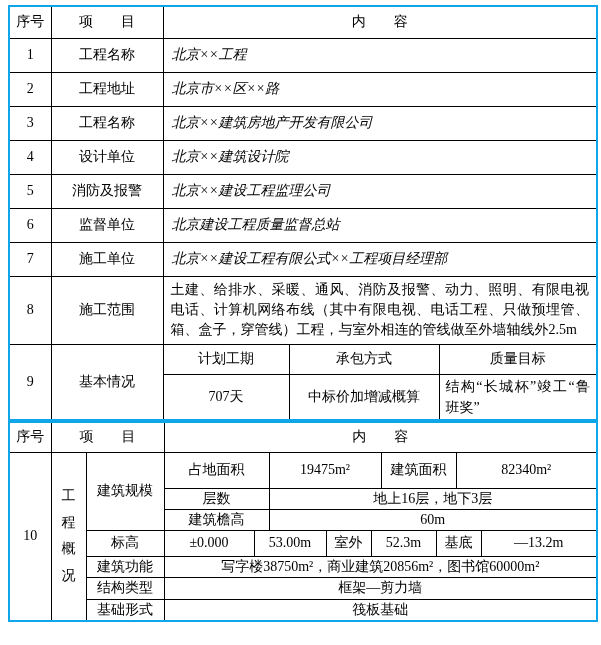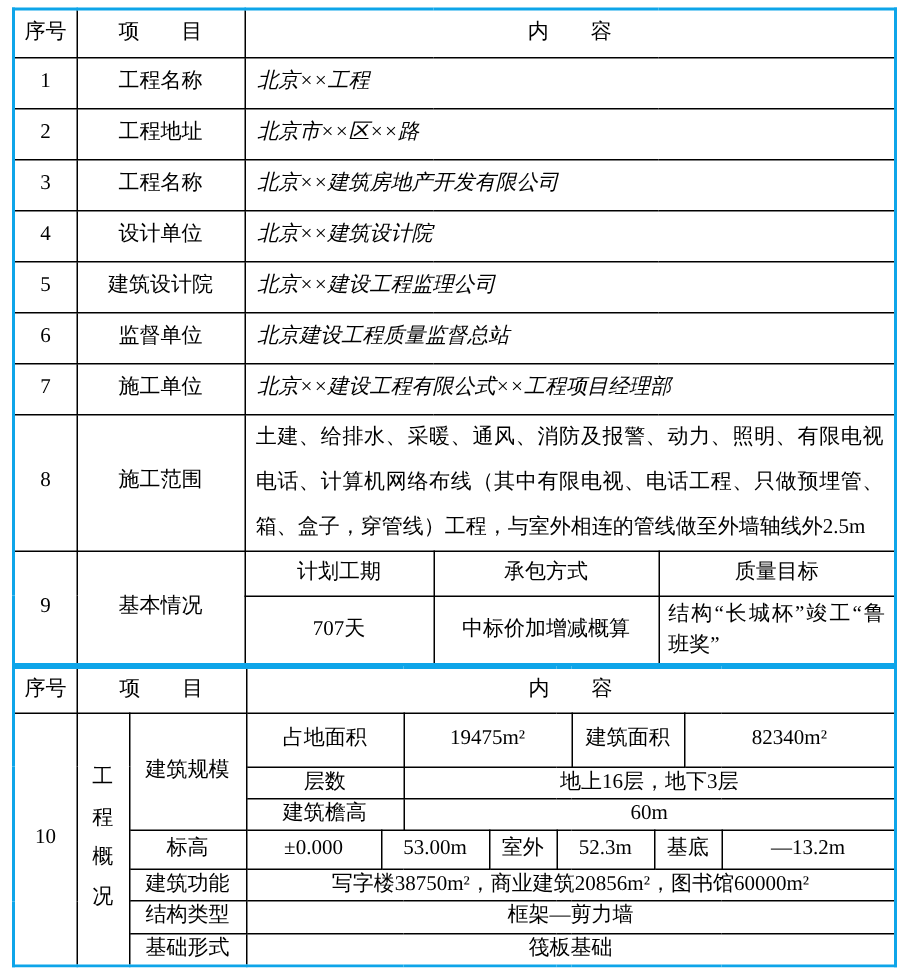--- a/index.html
+++ b/index.html
@@ -41,21 +41,21 @@
   td.left {
     text-align: left;
     padding-left: 8px;
     padding-right: 6px;
     font-style: italic;
   }
   td.just {
     text-align: justify;
     padding-left: 7px;
     padding-right: 7px;
-    line-height: 30px;
+    line-height: 20px;
     line-break: strict;
   }
   td.qt {
     text-align: justify;
     padding-left: 6px;
     padding-right: 6px;
     line-height: 21px;
     line-break: strict;
     border-radius: 23px;
   }
@@ -109,21 +109,21 @@
       <td>工程名称</td>
       <td colspan="3" class="left">北京××建筑房地产开发有限公司</td>
     </tr>
     <tr class="h34">
       <td>4</td>
       <td>设计单位</td>
       <td colspan="3" class="left">北京××建筑设计院</td>
     </tr>
     <tr class="h34">
       <td>5</td>
-      <td>建筑设计院</td>
+      <td>消防及报警</td>
       <td colspan="3" class="left">北京××建设工程监理公司</td>
     </tr>
     <tr class="h34">
       <td>6</td>
       <td>监督单位</td>
       <td colspan="3" class="left">北京建设工程质量监督总站</td>
     </tr>
     <tr class="h34">
       <td>7</td>
       <td>施工单位</td>

